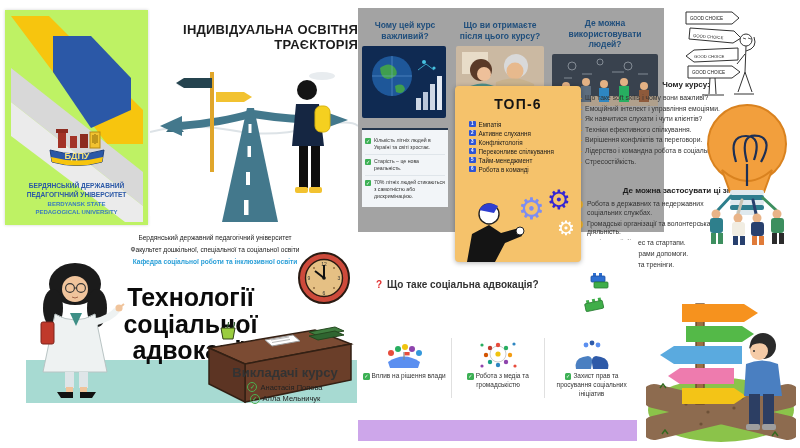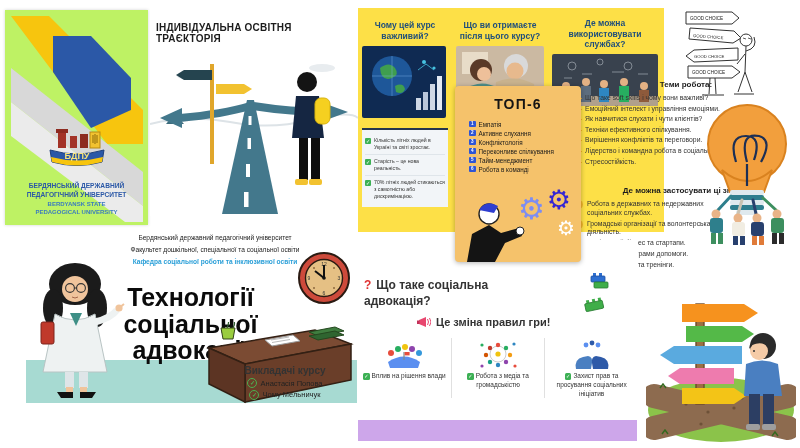--- a/index.html
+++ b/index.html
@@ -8,24 +8,24 @@
   .abs{position:absolute;}
 
   
   .logo-card{left:5px;top:10px;width:143px;height:215px;background:#bef264;box-shadow:0 0 3px rgba(0,0,0,.18);}
   .logo-block{left:0;right:0;top:116px;text-align:center;}
   .uk-name{font-size:6.6px;font-weight:bold;color:#2b58a7;line-height:1.3;margin-top:2px;}
   .en-name{font-size:6px;font-weight:bold;color:#3a7bbf;line-height:1.3;margin-top:2px;}
 
   
   .traj-slide{left:150px;top:8px;width:208px;height:208px;background:#fff;}
-  .traj-title{margin-top:14px;text-align:left;font-size:10px;font-weight:bold;color:#1c1c1c;letter-spacing:.2px;padding-left:6px;}
-
-  
-  .intro-slide{left:358px;top:8px;width:306px;height:224px;background:#fde047;}
+  .traj-title{margin-top:14px;text-align:right;font-size:13px;font-weight:bold;color:#1c1c1c;letter-spacing:.2px;}
+
+  
+  .intro-slide{left:358px;top:8px;width:306px;height:224px;background:#a3a3a3;}
   .col-h{font-size:8.5px;font-weight:bold;color:#1f4e7c;text-align:center;line-height:1.25;}
   .intro-col1{left:4px;top:12px;width:86px;}
   .intro-col2{left:98px;top:12px;width:88px;}
   .intro-col3{left:194px;top:10px;width:106px;}
   .facts{margin-top:6px;background:#f2f5f8;border-top:2px solid #24364d;padding:4px 3px;}
   .fact-row{display:flex;gap:3px;padding:3px 0;border-bottom:1px solid #dfe5ea;}
   .fact-row:last-child{border-bottom:none;}
   .fact-check{flex:0 0 auto;width:6px;height:6px;background:#3cb054;border-radius:1px;color:#fff;
               font-size:5px;line-height:6px;text-align:center;margin-top:1px;}
   .fact-text{font-size:5.2px;color:#333;line-height:1.35;}
@@ -60,29 +60,29 @@
 
   
   .title-slide{left:20px;top:228px;width:337px;height:178px;background:#fff;}
   .ts-band{left:6px;right:0;top:132px;height:43px;background:#a7dad2;}
   .ts-head{left:70px;top:6px;width:250px;text-align:center;}
   .ts-line{font-size:6.6px;color:#222;margin-bottom:5px;}
   .ts-dept{font-size:6.6px;font-weight:bold;color:#2a9fd8;}
   .ts-title{left:78px;top:56px;width:185px;text-align:center;font-size:25px;font-weight:800;
             color:#0b0b0b;line-height:1.06;}
   .ts-lect{left:195px;top:137px;width:140px;text-align:center;}
-  .ts-lect-label{font-size:10px;font-weight:bold;color:#333;margin-bottom:2px;}
+  .ts-lect-label{font-size:13px;font-weight:bold;color:#333;margin-bottom:2px;}
   .lect-row{display:flex;justify-content:center;align-items:center;gap:3px;margin-bottom:1.5px;}
   .lect-check{width:8px;height:8px;border:1.4px solid #4caf50;border-radius:50%;color:#4caf50;
               font-size:6px;line-height:8px;text-align:center;font-weight:bold;}
   .lect-name{font-size:7.5px;color:#222;}
 
   
   .adv-slide{left:358px;top:240px;width:280px;height:206px;background:#fff;}
-  .adv-q{left:6px;top:38px;width:165px;font-size:12px;font-weight:bold;color:#333;line-height:1.3;}
+  .adv-q{left:18px;top:38px;width:165px;font-size:10px;font-weight:bold;color:#333;line-height:1.3;}
   .adv-qmark{color:#e03131;font-weight:900;margin-right:5px;}
   .adv-a{left:58px;top:76px;display:flex;align-items:center;gap:5px;font-size:11px;font-weight:bold;color:#333;}
   .adv-features{left:0;top:98px;width:280px;display:flex;}
   .adv-cell{flex:1 1 0;padding:0 5px;text-align:center;}
   .adv-cell + .adv-cell{border-left:1px solid #e0e0e0;}
   .adv-ic{height:34px;display:flex;align-items:center;justify-content:center;}
   .adv-label{font-size:6.5px;color:#333;line-height:1.35;}
   .mini-check{display:inline-block;width:6.5px;height:6.5px;background:#3cb054;border-radius:1.5px;color:#fff;
               font-size:5px;line-height:6.5px;text-align:center;margin-right:2px;vertical-align:middle;}
   .purple-bar{left:0;top:180px;width:279px;height:21px;background:#cda6ea;}
@@ -195,21 +195,21 @@
         <rect x="6" y="6" width="26" height="22" fill="#e8dcc8"></rect>
         <circle cx="60" cy="20" r="12" fill="#d9d9d9"></circle>
         <circle cx="59" cy="25" r="8.5" fill="#e7b98d"></circle>
         <path d="M40,36 q20,-8 38,2 l4,38 h-44 z" fill="#c8b28e"></path>
         <circle cx="25" cy="24" r="11" fill="#5a3a28"></circle>
         <circle cx="28" cy="28" r="7" fill="#eec09a"></circle>
         <path d="M8,44 q16,-12 34,-2 l2,34 h-38 z" fill="#4f8f8a"></path>
       </svg>
     </div>
     <div class="abs intro-col3">
-      <div class="col-h">Де можна використовувати службах?</div>
+      <div class="col-h">Де можна використовувати людей?</div>
       <svg style="margin-top:4px" width="106" height="52" viewBox="0 0 106 52">
         <rect width="106" height="52" rx="2" fill="#39424e"></rect>
         <g stroke="#cfd6dd" stroke-width=".7" fill="none" opacity=".7">
           <circle cx="20" cy="12" r="4"></circle>
             <circle cx="48" cy="8" r="3"></circle>
             <circle cx="76" cy="12" r="4"></circle>
           <path d="M30,20 h10 M60,18 h12 M86,20 h10 M12,24 h8"></path>
         </g>
         <rect y="42" width="106" height="10" fill="#b0a08c"></rect>
         <circle cx="14" cy="32" r="4" fill="#e3b184"></circle>
@@ -267,21 +267,21 @@
     <span class="gear gear3">⚙</span>
     <svg class="abs" style="left:0;bottom:0" width="70" height="64" viewBox="0 0 70 64">
       <circle cx="34" cy="16" r="10" fill="#fff" stroke="#222" stroke-width="1.4"></circle>
       <path d="M24,12 q7,-11 19,-4 l-4,7 z" fill="#2f3ed0"></path>
       <polygon points="12,64 17,36 34,27 46,35 64,30 67,38 50,45 40,64" fill="#141414"></polygon>
       <circle cx="65" cy="33" r="4" fill="#fff" stroke="#222" stroke-width="1"></circle>
     </svg>
   </div>
 
   <div class="abs topics">
-    <div class="topics-title" style="margin-left:28px">Теми робота:</div>
+    <div class="topics-title" style="margin-left:28px">Чому курсу:</div>
     <div>
 
         <div class="topic-row">
           <span class="topic-bullet">+</span>
           <span class="topic-text">Що таке soft skills і чому вони важливі?</span>
         </div>
 
         <div class="topic-row">
           <span class="topic-bullet">+</span>
           <span class="topic-text">Емоційний інтелект і управління емоціями.</span>
@@ -460,37 +460,29 @@
       <div class="ts-lect-label">Викладачі курсу</div>
       <div>
 
           <div class="lect-row">
             <span class="lect-check">✓</span>
             <span class="lect-name">Анастасія Попова</span>
           </div>
 
           <div class="lect-row">
             <span class="lect-check">✓</span>
-            <span class="lect-name">Чому Мельничук</span>
+            <span class="lect-name">Алла Мельничук</span>
           </div>
         </div>
     </div>
   </div>
 
   <div class="abs adv-slide">
     <div class="abs adv-q">
       <span class="adv-qmark">?</span><span>Що таке соціальна адвокація?</span>
-    </div>
-    <div class="abs adv-a">
-      <svg width="15" height="12" viewBox="0 0 15 12">
-        <polygon points="10,1 10,11 3,8 3,4" fill="#e8476f"></polygon>
-        <rect x="1" y="4.5" width="2.5" height="3.5" fill="#c2325a"></rect>
-        <path d="M11.5,3 q2,3 0,6 M13.5,2 q3,4 0,8" stroke="#e8476f" stroke-width="1" fill="none"></path>
-      </svg>
-      <span>Це зміна правил гри!</span>
     </div>
     <svg class="abs lego1" width="20" height="20" viewBox="0 0 20 20">
       <rect x="3" y="1" width="3" height="3" fill="#2d6fd1"></rect>
         <rect x="9" y="1" width="3" height="3" fill="#2d6fd1"></rect>
       <rect x="1" y="4" width="14" height="6" rx="1" fill="#2d6fd1" stroke="#1d4f9e" stroke-width=".8"></rect>
       <rect x="4" y="10" width="14" height="6" rx="1" fill="#3fae49" stroke="#2a7c32" stroke-width=".8"></rect>
     </svg>
     <svg class="abs lego2" width="20" height="14" viewBox="0 0 20 14">
       <rect x="3" y="1" width="3" height="3" fill="#3fae49"></rect>
         <rect x="9" y="1" width="3" height="3" fill="#3fae49"></rect>

